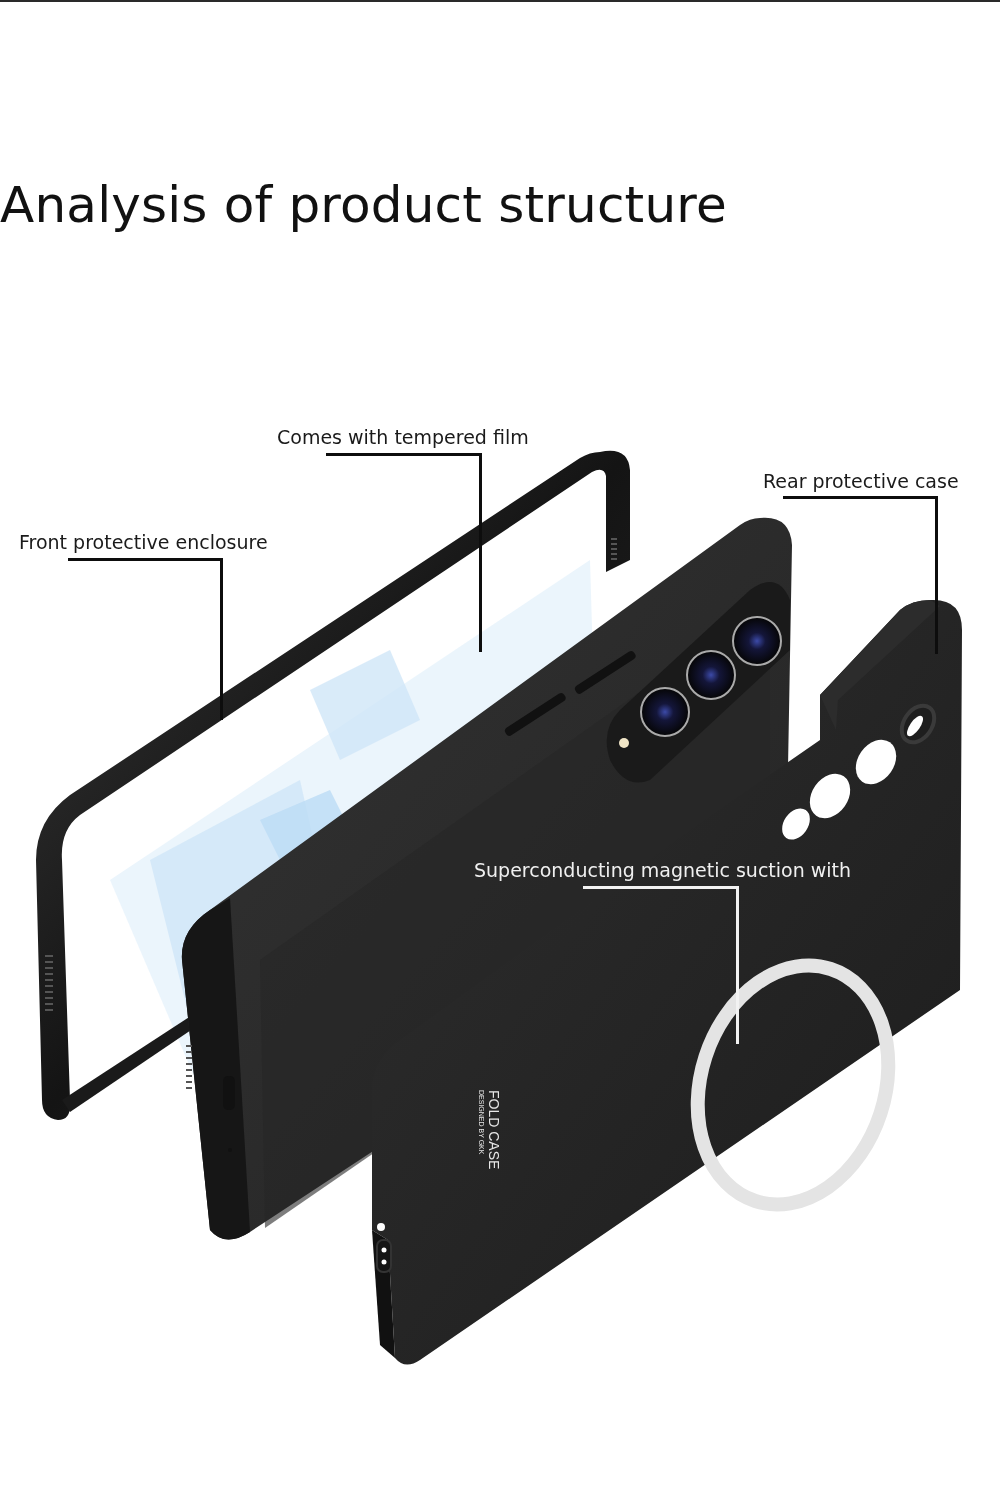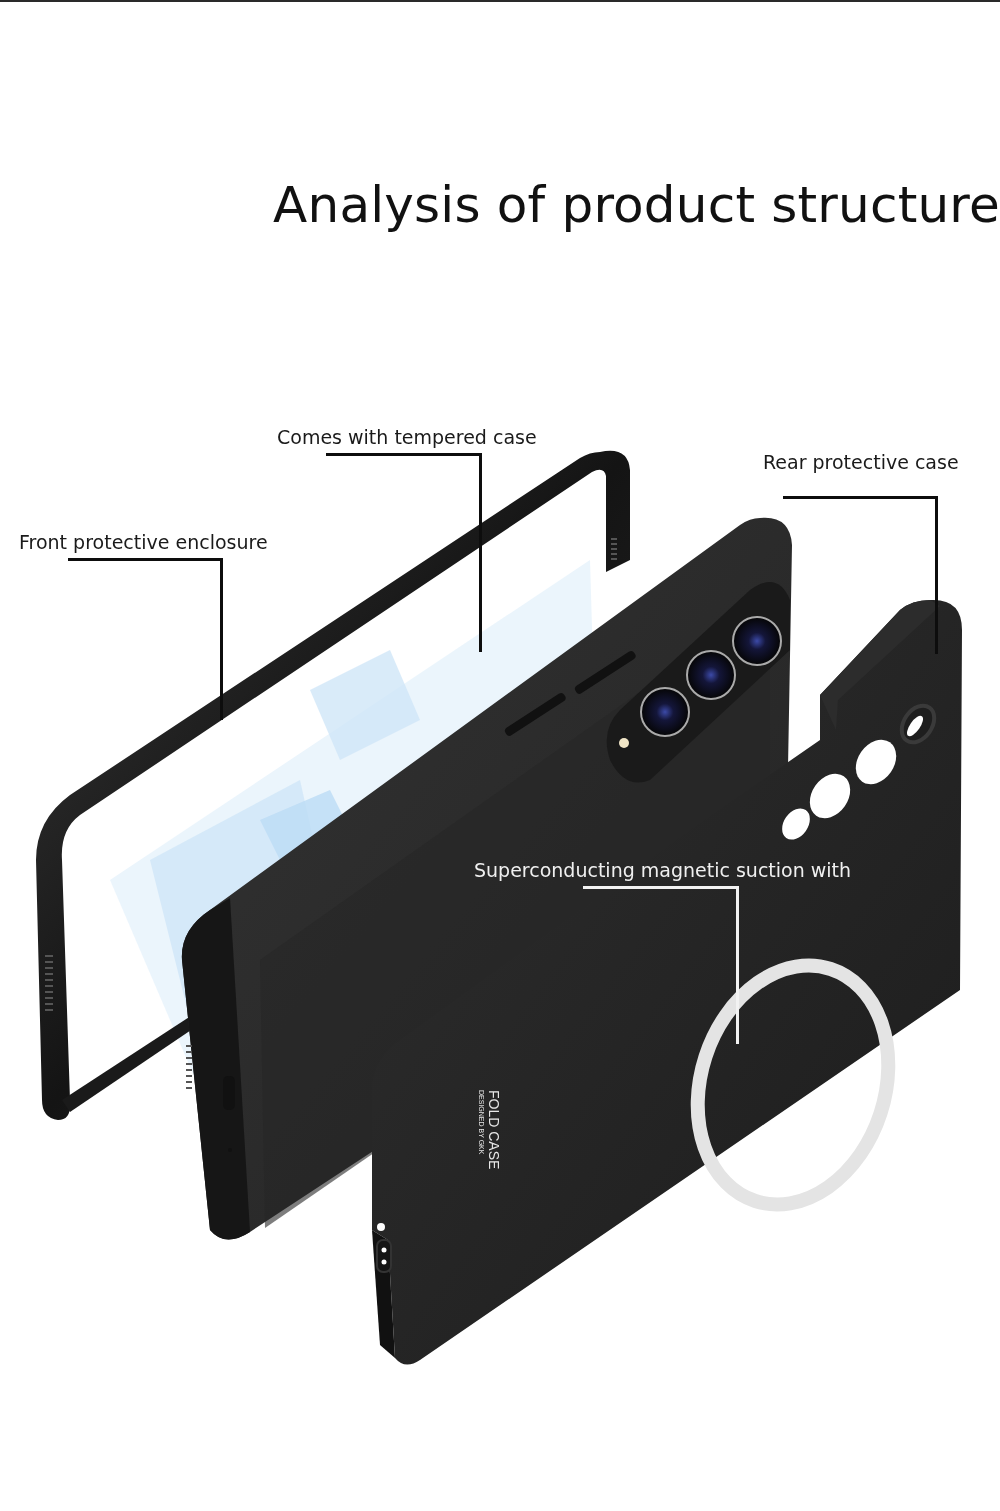--- a/index.html
+++ b/index.html
@@ -1,19 +1,19 @@
 <!DOCTYPE html>
 <html><head>
 <meta charset="utf-8">
 <style>
   html, body { margin: 0; padding: 0; background: #ffffff; }
   body { width: 1000px; height: 1511px; position: relative; overflow: hidden;
          font-family: "DejaVu Sans", "Liberation Sans", sans-serif; }
   .topbar { position: absolute; left: 0; top: 0; width: 1000px; height: 2px; background: #2a2a2a; }
-  .title { position: absolute; left: 0; top: 142px; width: 1000px; text-align: right;
+  .title { position: absolute; left: 0; top: 142px; width: 1000px; text-align: left;
            font-size: 50px; color: #111; letter-spacing: 0.2px; font-weight: normal; }
   .art { position: absolute; left: 0; top: 0; width: 1000px; height: 1511px; }
   .callout-label { position: absolute; font-size: 19px; white-space: nowrap; line-height: 22px; }
   .dark { color: #1a1a1a; }
   .light { color: #f0f0f0; }
   .leader { position: absolute; }
   .leader.h { height: 3px; }
   .leader.v { width: 3px; }
   .leader.black { background: #0d0d0d; }
   .leader.white { background: #f2f2f2; }
@@ -136,25 +136,25 @@
   <ellipse cx="793" cy="1085" rx="92" ry="122" fill="none" stroke="#e4e4e4" stroke-width="14" transform="rotate(18 793 1085)"></ellipse>
 </svg>
 
 <div style="position:absolute; left:487px; top:1138px; transform: rotate(90deg); transform-origin: center; width:0; height:0;">
   <div style="position:absolute; left:-48px; top:-14px; width:100px; color:#e8e8e8; font-family:'Liberation Sans', sans-serif; white-space:nowrap;">
     <div style="font-size:14px; line-height:15px;">FOLD CASE</div>
     <div style="font-size:7px; line-height:9px;">DESIGNED BY GKK</div>
   </div>
 </div>
 
-<div class="callout-label dark" style="left:277px; top:426px;">Comes with tempered case</div>
+<div class="callout-label dark" style="left:277px; top:426px;">Comes with tempered film</div>
 <div class="leader h black" style="left:326px; top:453px; width:156px;"></div>
 <div class="leader v black" style="left:479px; top:453px; height:199px;"></div>
 
-<div class="callout-label dark" style="left:763px; top:451px;">Rear protective case</div>
+<div class="callout-label dark" style="left:763px; top:470px;">Rear protective case</div>
 <div class="leader h black" style="left:783px; top:496px; width:155px;"></div>
 <div class="leader v black" style="left:935px; top:496px; height:158px;"></div>
 
 <div class="callout-label dark" style="left:19px; top:531px;">Front protective enclosure</div>
 <div class="leader h black" style="left:68px; top:558px; width:155px;"></div>
 <div class="leader v black" style="left:220px; top:558px; height:162px;"></div>
 
 <div class="callout-label light" style="left:474px; top:859px;">Superconducting magnetic suction with</div>
 <div class="leader h white" style="left:583px; top:886px; width:156px;"></div>
 <div class="leader v white" style="left:736px; top:886px; height:158px;"></div>

